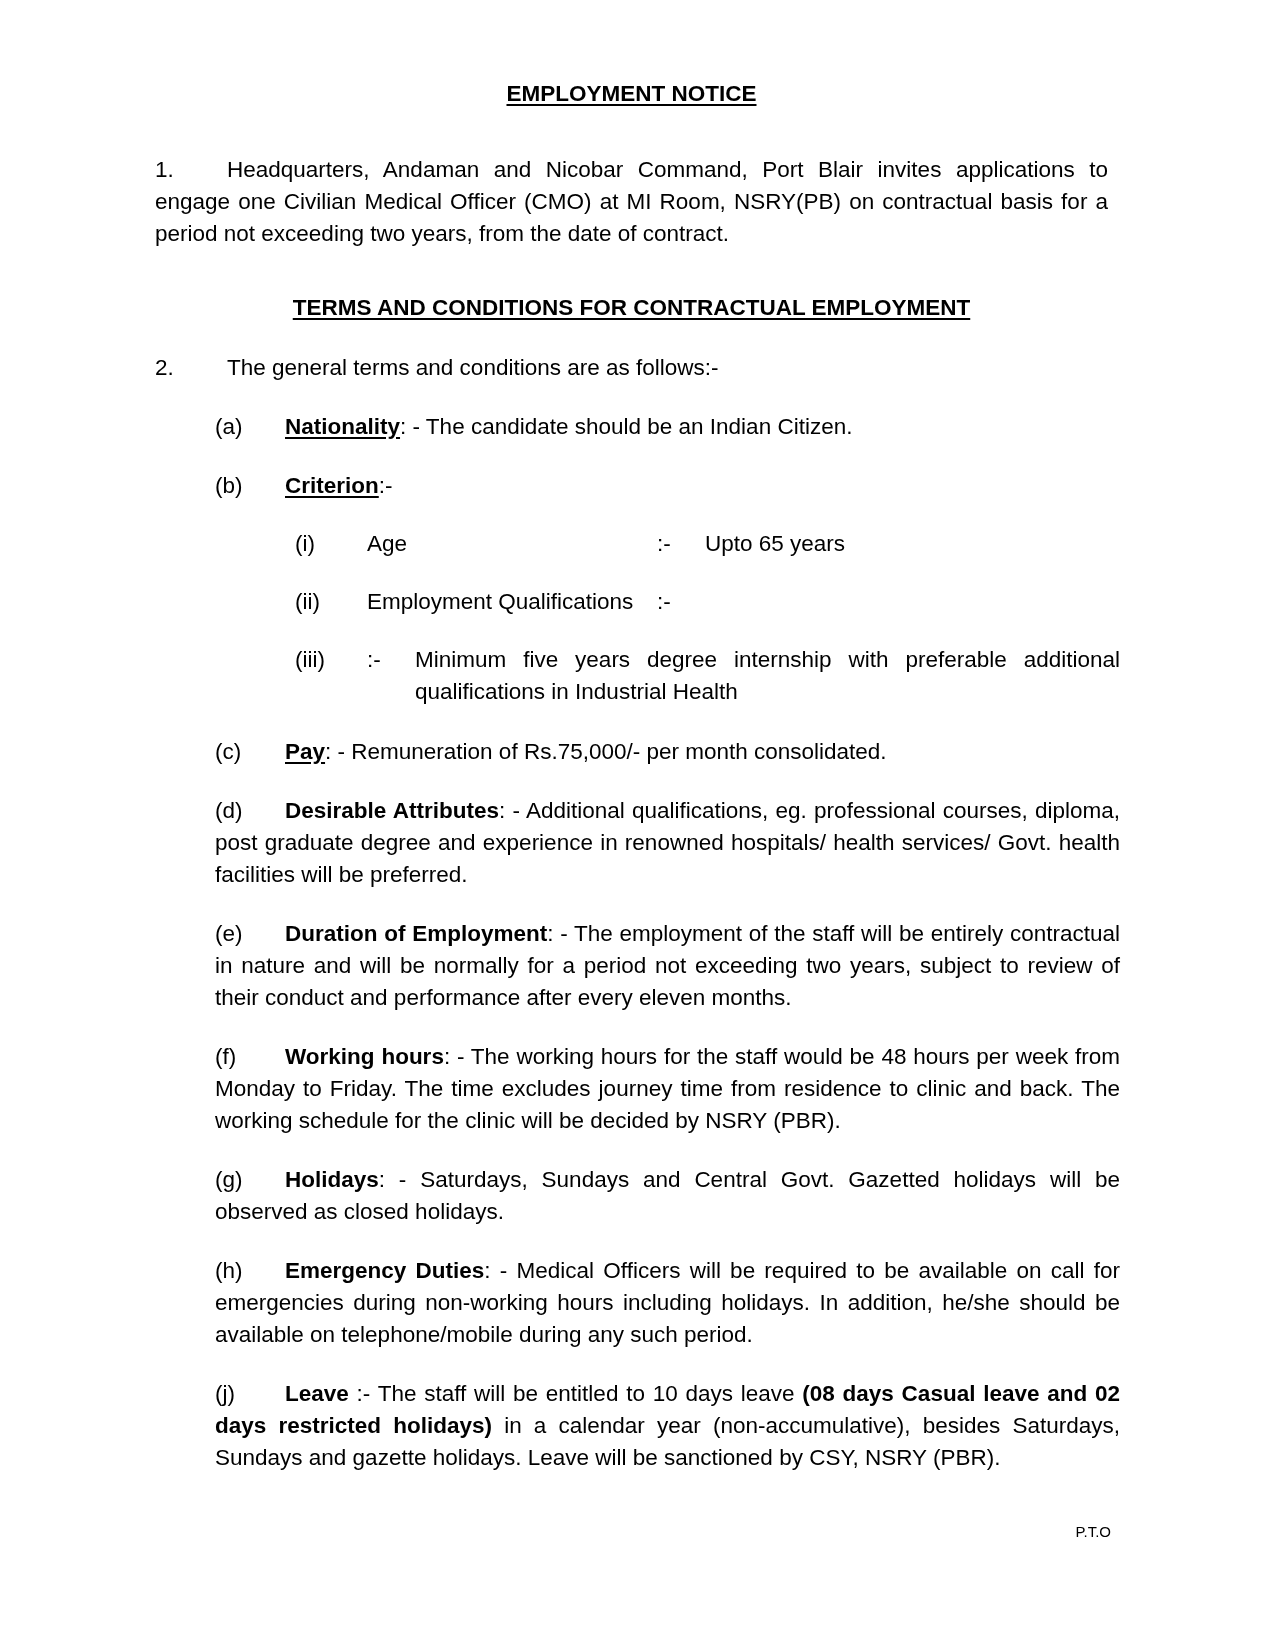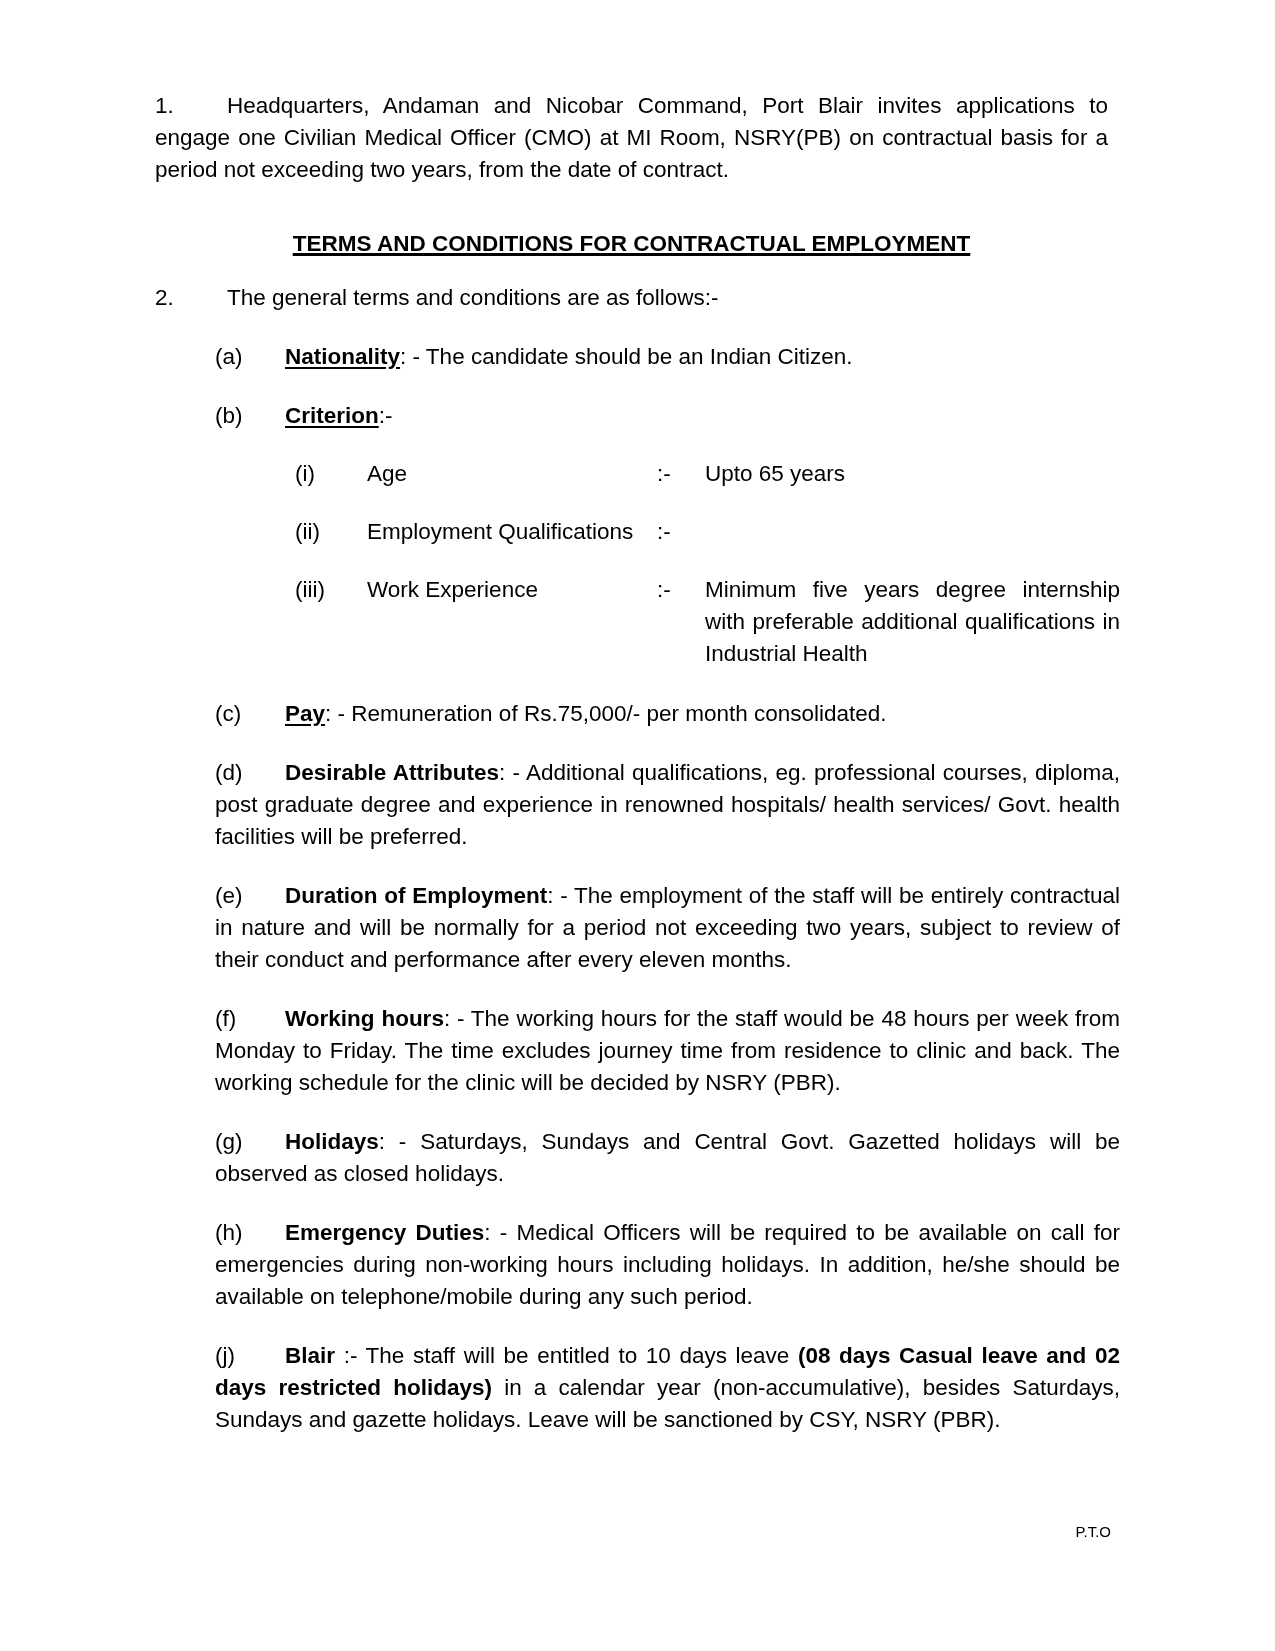--- a/index.html
+++ b/index.html
@@ -29,21 +29,21 @@
   .heading {
     text-align: center;
     font-weight: bold;
     margin: 0;
   }
   .heading span {
     text-decoration: underline;
     text-underline-offset: 3px;
   }
   .h-title { margin-bottom: 44px; }
-  .h-sub   { margin-top: 42px; margin-bottom: 22px; text-decoration: underline; }
+  .h-sub   { margin-top: 42px; margin-bottom: 28px; }
 
   
   .num-para {
     position: relative;
     text-align: justify;
     text-justify: inter-word;
     margin: 12px;
     padding-left: 0;
   }
   .num-para .body {
@@ -117,20 +117,23 @@
     font-size: 15px;
     line-height: 32px;
   }
 </style>
 </head>
 <body>
 
 <div class="page">
   <div class="doc">
 
+    <div class="heading h-title">
+      <span>EMPLOYMENT NOTICE</span>
+    </div>
 
     <div class="num-para">
       <span class="body"><span class="lead">1.</span><span>Headquarters, Andaman and Nicobar Command, Port Blair invites applications to engage one Civilian Medical Officer (CMO) at MI Room, NSRY(PB) on contractual basis for a period not exceeding two years, from the date of contract.</span></span>
     </div>
 
     <div class="heading h-sub">
       <span>TERMS AND CONDITIONS FOR CONTRACTUAL EMPLOYMENT</span>
     </div>
 
     <div class="num-para">
@@ -157,21 +160,20 @@
       </div>
 
       <div class="roman-row">
         <span class="rt-marker">(ii)</span>
         <span class="rt-label">Employment Qualifications</span>
         <span class="rt-colon">:-</span>
       </div>
 
       <div class="roman-row">
         <span class="rt-marker">(iii)</span>
-        <span class="rt-label">Work Experience</span>
         <span class="rt-colon">:-</span>
         <span class="rt-value">Minimum five years degree internship with preferable additional qualifications in Industrial Health</span>
       </div>
 
     </div>
 
     <div class="item">
       <span class="marker">(c)</span>
       <span class="itext"><span class="gap"></span><span class="bu">Pay</span><span>: - Remuneration of Rs.75,000/- per month consolidated.</span></span>
     </div>
@@ -196,19 +198,19 @@
       <span class="itext"><span class="gap"></span><span class="b">Holidays</span><span>: - Saturdays, Sundays and Central Govt. Gazetted holidays will be observed as closed holidays.</span></span>
     </div>
 
     <div class="item">
       <span class="marker">(h)</span>
       <span class="itext"><span class="gap"></span><span class="b">Emergency Duties</span><span>: - Medical Officers will be required to be available on call for emergencies during non-working hours including holidays. In addition, he/she should be available on telephone/mobile during any such period.</span></span>
     </div>
 
     <div class="item">
       <span class="marker">(j)</span>
-      <span class="itext"><span class="gap"></span><span class="b">Blair</span><span> :- The staff will be entitled to 10 days leave </span><span class="b">(08 days Casual leave and 02 days restricted holidays)</span><span> in a calendar year (non-accumulative), besides Saturdays, Sundays and gazette holidays. Leave will be sanctioned by CSY, NSRY (PBR).</span></span>
+      <span class="itext"><span class="gap"></span><span class="b">Leave</span><span> :- The staff will be entitled to 10 days leave </span><span class="b">(08 days Casual leave and 02 days restricted holidays)</span><span> in a calendar year (non-accumulative), besides Saturdays, Sundays and gazette holidays. Leave will be sanctioned by CSY, NSRY (PBR).</span></span>
     </div>
 
   </div>
 
   <div class="pto">P.T.O</div>
 </div>
 
 </body></html>

